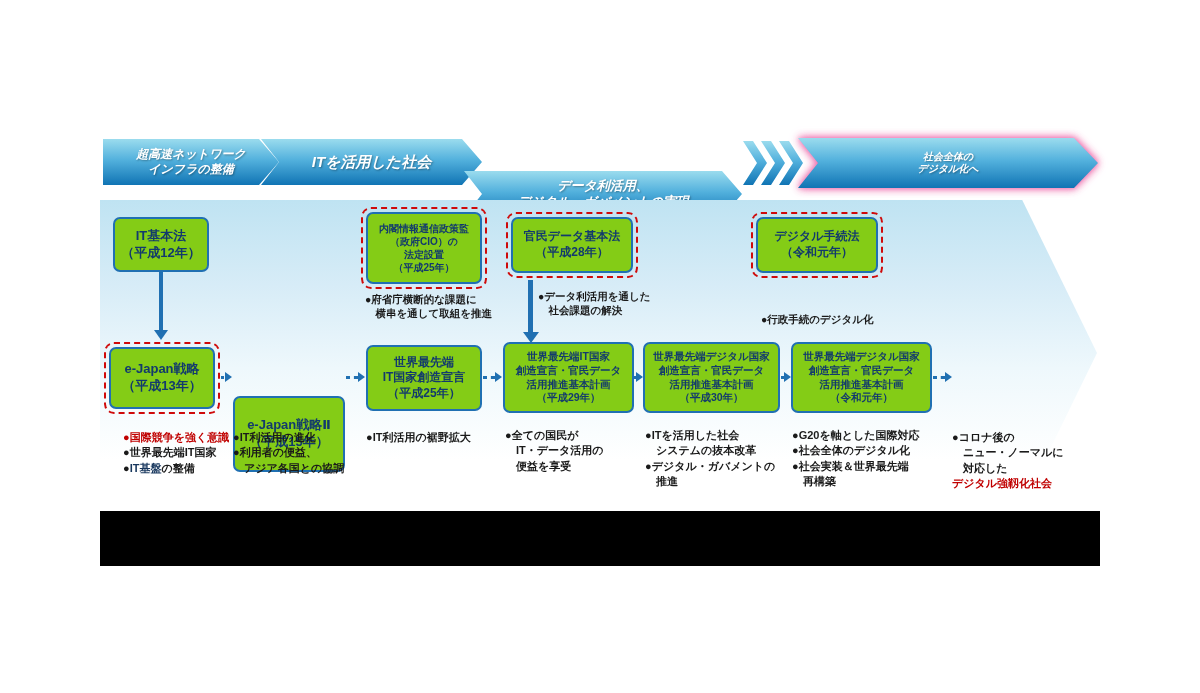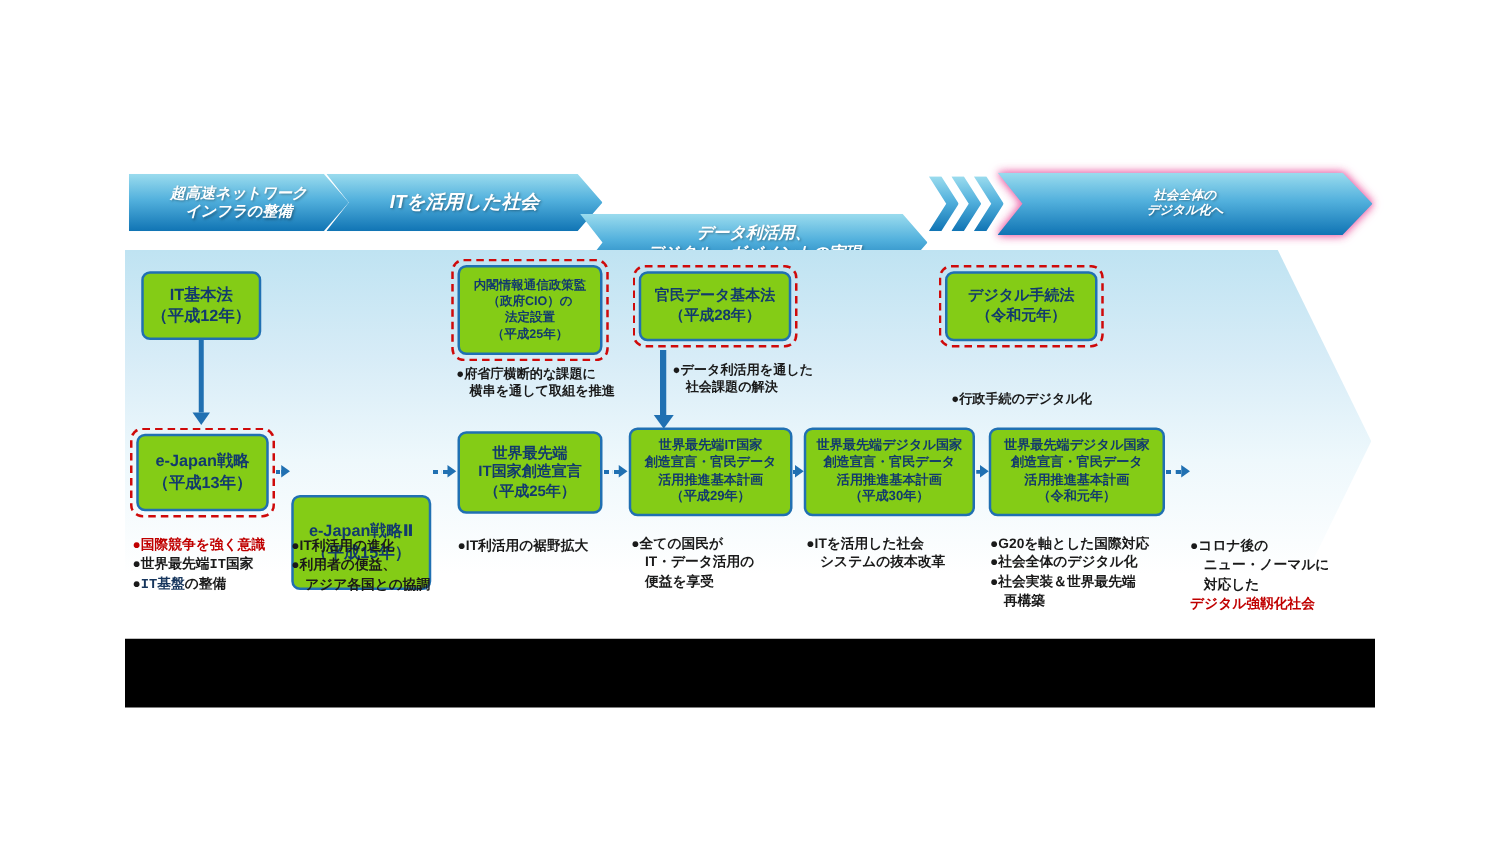--- a/index.html
+++ b/index.html
@@ -122,21 +122,21 @@
   .bcol {
     position: absolute;
     font-size: 11px;
     font-weight: bold;
     color: #1a1a1a;
     line-height: 1.4;
   }
   .bcol .line { white-space: pre-line; }
   .red { color: #c00000; }
   .em-navy { color: #17365d; }
-  .bcol1 { left: 106px; top: 430px; width: 130px; font-family: Liberation Mono, monospace; }
+  .bcol1 { left: 123px; top: 430px; width: 130px; }
   .bcol2 { left: 233px; top: 430px; width: 125px; }
   .bcol3 { left: 366px; top: 430px; width: 132px; }
   .bcol4 { left: 505px; top: 428px; width: 126px; }
   .bcol5 { left: 645px; top: 428px; width: 142px; }
   .bcol6 { left: 792px; top: 428px; width: 148px; }
   .bcol7 { left: 952px; top: 430px; width: 138px; }
 
   
   .vline { position: absolute; background: #2070b2; }
   .vhead {
@@ -309,20 +309,22 @@
     <div class="line">●IT利活用の裾野拡大</div>
   </div>
   <div class="bcol bcol4">
     <div class="line">●全ての国民が
 　IT・データ活用の
 　便益を享受</div>
   </div>
   <div class="bcol bcol5">
     <div class="line">●ITを活用した社会
 　システムの抜本改革</div>
+    <div class="line">●デジタル・ガバメントの
+　推進</div>
   </div>
   <div class="bcol bcol6">
     <div class="line">●G20を軸とした国際対応</div>
     <div class="line">●社会全体のデジタル化</div>
     <div class="line">●社会実装＆世界最先端
 　再構築</div>
   </div>
   <div class="bcol bcol7">
     <div class="line">●コロナ後の
 　ニュー・ノーマルに

